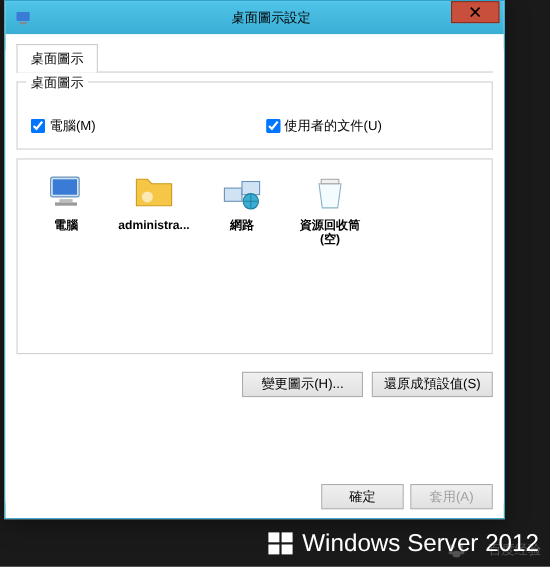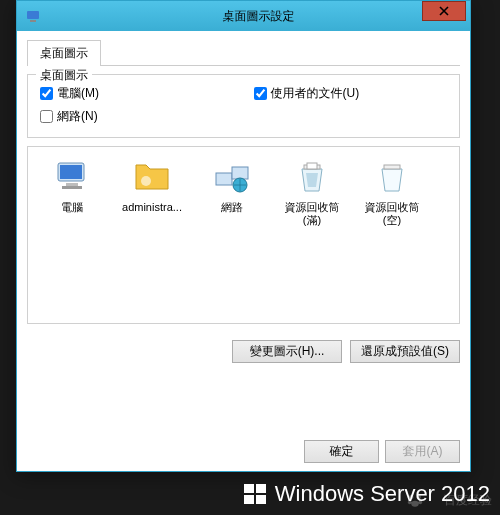--- a/index.html
+++ b/index.html
@@ -1,34 +1,34 @@
 <!DOCTYPE html>
 <html><head>
 <meta charset="utf-8">
 <style>
   * { box-sizing: border-box; margin: 0; padding: 0; font-family: "Microsoft JhengHei", "Segoe UI", sans-serif; font-size: 12px; }
   body { width: 500px; height: 515px; background: #1a1a1a; overflow: hidden; position: relative; }
   .desktop { position: absolute; inset: 0; background: #1a1a1a; }
-  .window { position: absolute; left: 16px; top: 0; width: 455px; height: 472px; background: #fff; border: 1px solid #2ea2c9; box-shadow: 0 4px 20px rgba(0,0,0,0.4); }
+  .window { position: absolute; left: 4px; top: 0; width: 455px; height: 472px; background: #fff; border: 1px solid #2ea2c9; box-shadow: 0 4px 20px rgba(0,0,0,0.4); }
   .titlebar { height: 30px; background: linear-gradient(#4fc3e8, #3aaed4); display: flex; align-items: center; padding-left: 8px; position: relative; }
   .titlebar-icon { width: 16px; height: 16px; margin-right: 6px; }
   .titlebar-title { flex: 1; text-align: center; color: #000; font-size: 12px; }
   .close-btn { width: 44px; height: 20px; background: #c94f3d; border: 1px solid #8a2e1f; display: flex; align-items: center; justify-content: center; position: absolute; right: 4px; top: 0; }
   .close-btn svg { width: 10px; height: 10px; }
   .content { padding: 8px 10px; background: #fff; height: calc(100% - 30px); display: flex; flex-direction: column; border-radius: 17px; }
   .tab-strip { display: flex; border-bottom: 1px solid #ccc; margin-bottom: 8px; }
   .tab { padding: 4px 12px; border: 1px solid #ccc; border-bottom: none; background: #fff; position: relative; top: 1px; }
   .groupbox { border: 1px solid #d0d0d0; padding: 10px 12px 12px; margin-bottom: 8px; position: relative; }
   .groupbox-title { position: absolute; top: -8px; left: 8px; background: #fff; padding: 0 4px; }
   .check-grid { display: grid; grid-template-columns: 1fr 1fr; gap: 6px 20px; }
-  .check-row { display: flex; align-items: center; gap: 4px; }
+  .check-row { display: flex; align-items: center; gap: 4px; margin-top: 21px; }
   .check-row input { width: 13px; height: 13px; }
   .icon-area { border: 1px solid #d0d0d0; padding: 10px 8px; height: 178px; }
   .icon-grid { display: flex; gap: 8px; }
-  .icon-item { width: 72px; text-align: center; }
+  .icon-item { width: 72px; text-align: center; font-weight: bold; }
   .icon-img { width: 40px; height: 40px; margin: 0 auto 4px; display: flex; align-items: center; justify-content: center; }
   .icon-label { font-size: 11px; word-break: break-all; line-height: 1.2; min-height: 26px; }
   .mid-btn-row { display: flex; justify-content: flex-end; gap: 8px; margin-top: 16px; }
   .btn { min-width: 110px; height: 23px; background: linear-gradient(#f0f0f0,#e1e1e1); border: 1px solid #acacac; cursor: pointer; font-size: 12px; padding: 0 10px; }
   .btn:disabled { color: #a0a0a0; }
   .bottom-btn-row { display: flex; justify-content: flex-end; gap: 6px; margin-top: auto; padding-top: 14px; }
   .bottom-btn-row .btn { min-width: 75px; }
   .branding { position: absolute; right: 10px; bottom: 8px; color: #fff; display: flex; align-items: center; gap: 8px; font-family: "Segoe UI Light","Segoe UI",sans-serif; text-align: center; }
   .branding-text { font-size: 22px; font-weight: 300; white-space: nowrap; }
   .watermark { position: absolute; right: 8px; bottom: 6px; color: rgba(255,255,255,0.25); font-size: 14px; pointer-events: none; display:flex; align-items:flex-end; gap:20px;}
@@ -65,24 +65,20 @@
         <span class="groupbox-title">桌面圖示</span>
         <div class="check-grid">
           <label class="check-row">
             <input type="checkbox" checked="" style="">
             <span>電腦(M)</span>
           </label>
           <label class="check-row">
             <input type="checkbox" checked="" style="">
             <span>使用者的文件(U)</span>
           </label>
-          <label class="check-row">
-            <input type="checkbox" style="">
-            <span>網路(N)</span>
-          </label>
         </div>
       </div>
 
       <div class="icon-area">
         <div class="icon-grid">
           <div class="icon-item">
             <div class="icon-img">
               <svg viewBox="0 0 40 40">
                   <rect x="6" y="6" width="26" height="18" rx="2" fill="#cfe3f5" stroke="#6a92b8"></rect>
                   <rect x="8" y="8" width="22" height="14" fill="#3a7bd5"></rect>
@@ -104,31 +100,20 @@
           <div class="icon-item">
             <div class="icon-img">
               <svg viewBox="0 0 40 40">
                   <rect x="4" y="16" width="16" height="12" fill="#cfe3f5" stroke="#6a92b8"></rect>
                   <rect x="20" y="10" width="16" height="12" fill="#cfe3f5" stroke="#6a92b8"></rect>
                   <circle cx="28" cy="28" r="7" fill="#3aaed4" stroke="#1f7a99"></circle>
                   <path d="M22 28 h12 M28 22 v12" stroke="#1f7a99" stroke-width="0.8"></path>
                 </svg>
             </div>
             <div class="icon-label">網路</div>
-          </div>
-          <div class="icon-item">
-            <div class="icon-img">
-              <svg viewBox="0 0 40 40">
-                  <path d="M10 12 L30 12 L27 34 L13 34 Z" fill="#e8f4fa" stroke="#8ab3c7"></path>
-                  <rect x="12" y="8" width="16" height="4" fill="#f0f0f0" stroke="#aaa"></rect>
-                  <path d="M14 16 L26 16 L24 30 L16 30 Z" fill="#bcd9e8"></path>
-                  <rect x="15" y="6" width="10" height="6" fill="#fff" stroke="#aaa"></rect>
-                </svg>
-            </div>
-            <div class="icon-label">資源回收筒 (滿)</div>
           </div>
           <div class="icon-item">
             <div class="icon-img">
               <svg viewBox="0 0 40 40">
                   <path d="M10 12 L30 12 L27 34 L13 34 Z" fill="#f4fbff" stroke="#8ab3c7"></path>
                   <rect x="12" y="8" width="16" height="4" fill="#f0f0f0" stroke="#aaa"></rect>
                 </svg>
             </div>
             <div class="icon-label">資源回收筒 (空)</div>
           </div>

